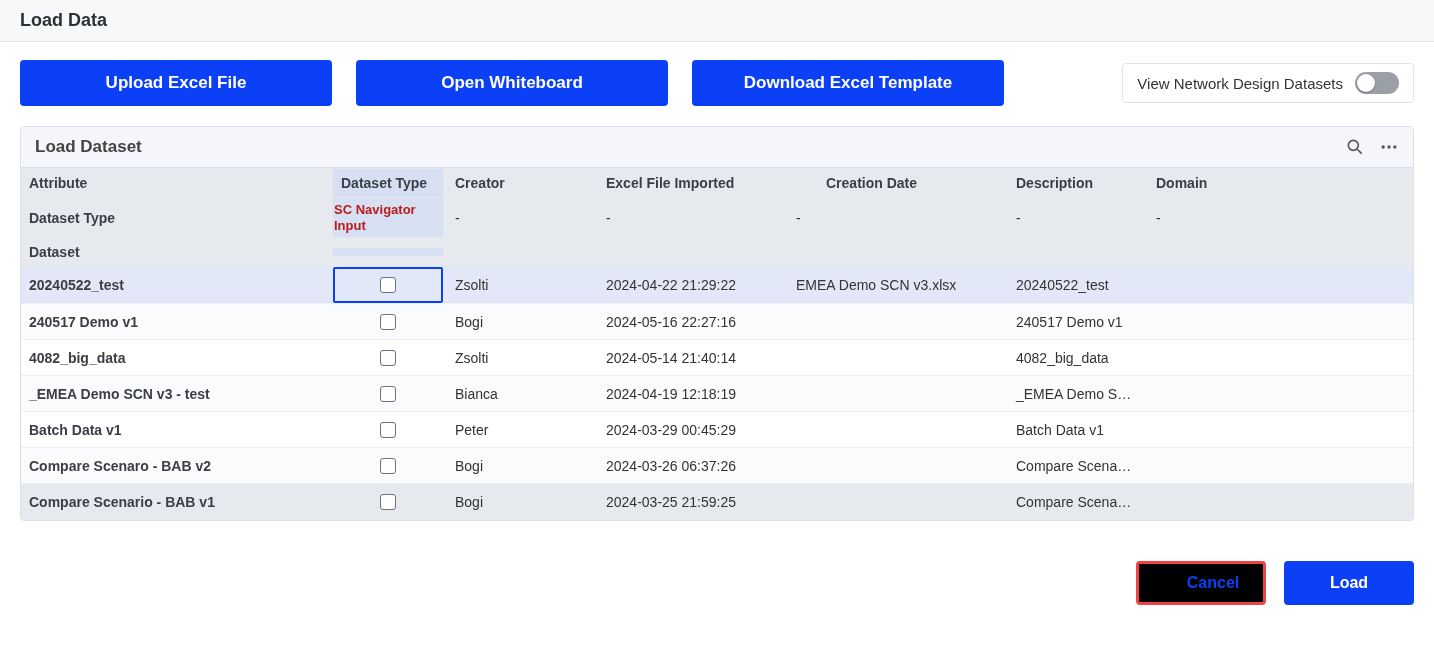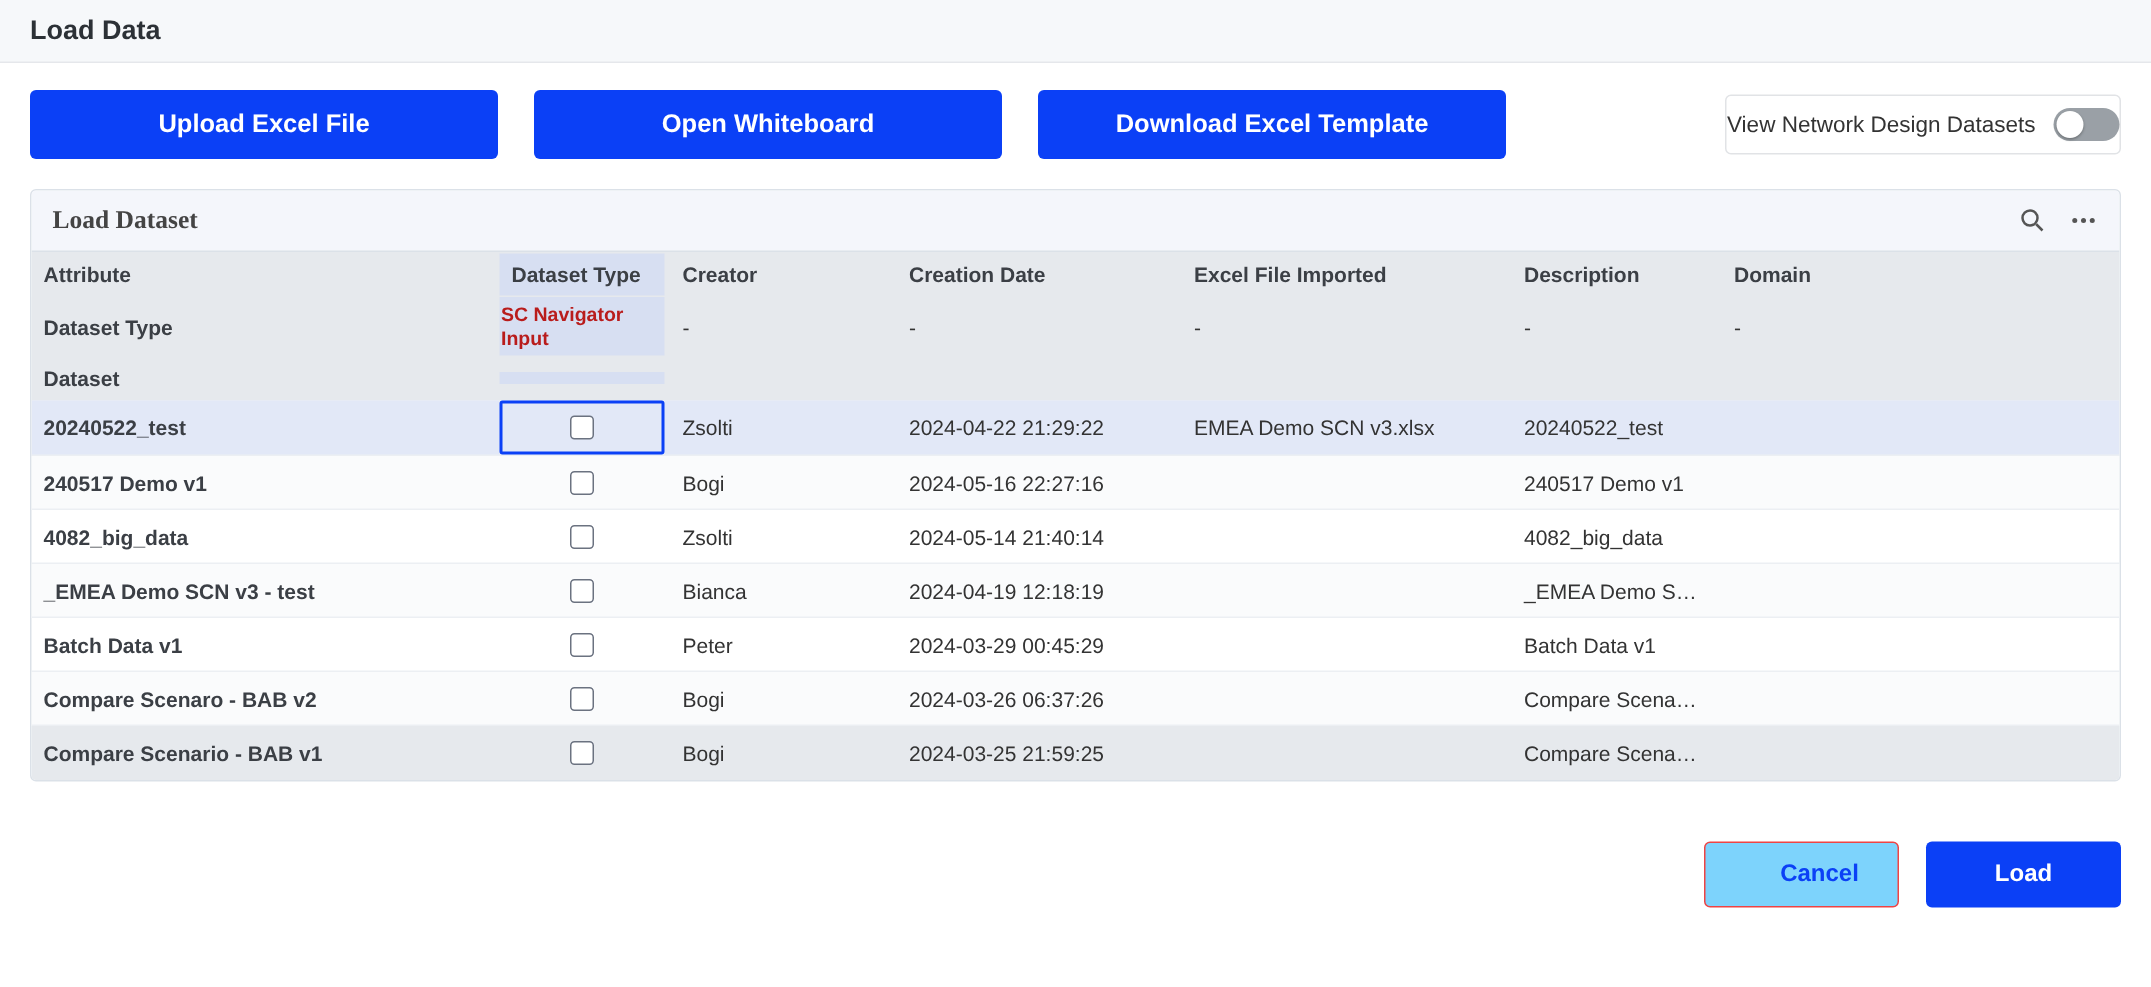--- a/index.html
+++ b/index.html
@@ -37,21 +37,21 @@
     cursor: pointer;
     display: flex;
     align-items: center;
     justify-content: center;
   }
 
   .toggle-box {
     margin-left: auto;
     border: 1px solid #e1e3e6;
     border-radius: 4px;
-    padding: 8px 0;
+    padding: 8px 14px;
     display: flex;
     align-items: center;
     gap: 12px;
     font-size: 15px;
     color: #333;
   }
   .switch {
     width: 44px; height: 22px;
     background: #9aa0a6;
     border-radius: 11px;
@@ -79,21 +79,20 @@
     background: #f4f6fb;
     padding: 10px 14px;
     display: flex;
     align-items: center;
     border-bottom: 1px solid #dbe1e8;
   }
   .card-header .title {
     font-size: 17px;
     font-weight: 600;
     color: #444;
-    font-family: Liberation Serif, serif;
   }
   .card-header-actions {
     margin-left: auto;
     display: flex;
     gap: 14px;
     align-items: center;
   }
   .icon-btn { cursor: pointer; color: #555; display:flex; align-items:center; }
 
   
@@ -144,21 +143,21 @@
     padding: 40px 20px 10px 20px;
   }
   .btn-outline, .btn-solid {
     width: 130px; height: 44px;
     border-radius: 4px;
     font-size: 16px;
     font-weight: 600;
     cursor:pointer;
     display:flex; align-items:center; justify-content:center;
   }
-  .btn-outline { border:1px solid #ef4444; color:#0b40f6; background:#7dd3fc;padding-left:24px; }
+  .btn-outline { border:3px solid #ef4444; color:#0b40f6; background:#000000;padding-left:24px; }
   .btn-solid   { border:none; background:#0b40f6; color:#fff; }
 </style>
 </head>
 <body>
 <div class="page">
 
 <div class="page-header">
   <h1>Load Data</h1>
 </div>
 
@@ -199,22 +198,22 @@
     </div>
   </div>
 
   <div class="tbl">
 
     <div class="thead">
       <div class="row">
         <div class="cell bold c-attr">Attribute</div>
         <div class="c-type-label">Dataset Type</div>
         <div class="cell bold c-create">Creator</div>
+        <div class="cell bold c-excel">Excel File Imported</div>
         <div class="cell bold c-date">Creation Date</div>
-        <div class="cell bold c-excel">Excel File Imported</div>
         <div class="cell bold c-desc">Description</div>
         <div class="cell bold c-domain">Domain</div>
       </div>
 
       <div class="row subhead">
         <div class="cell c-attr bold">Dataset Type</div>
         <div class="c-type-label">SC Navigator Input</div>
         <div class="cell c-create">-</div>
         <div class="cell c-date">-</div>
         <div class="cell c-excel">-</div>

